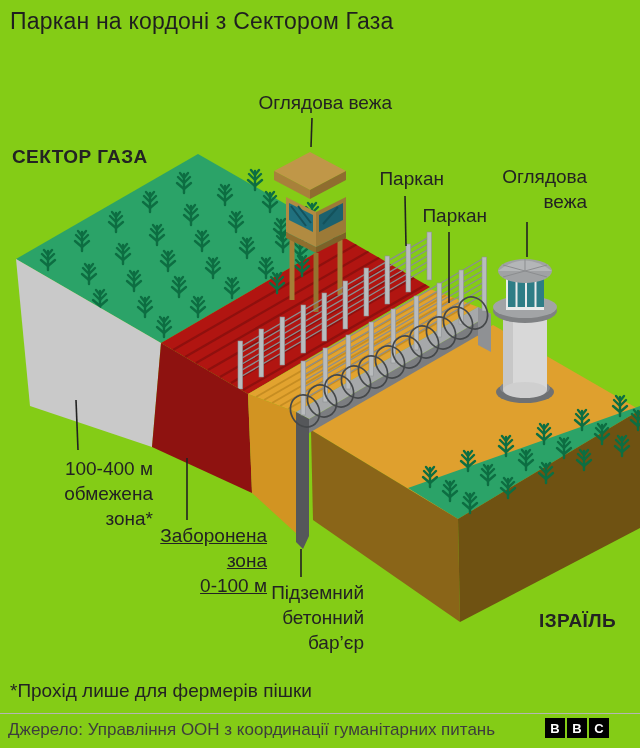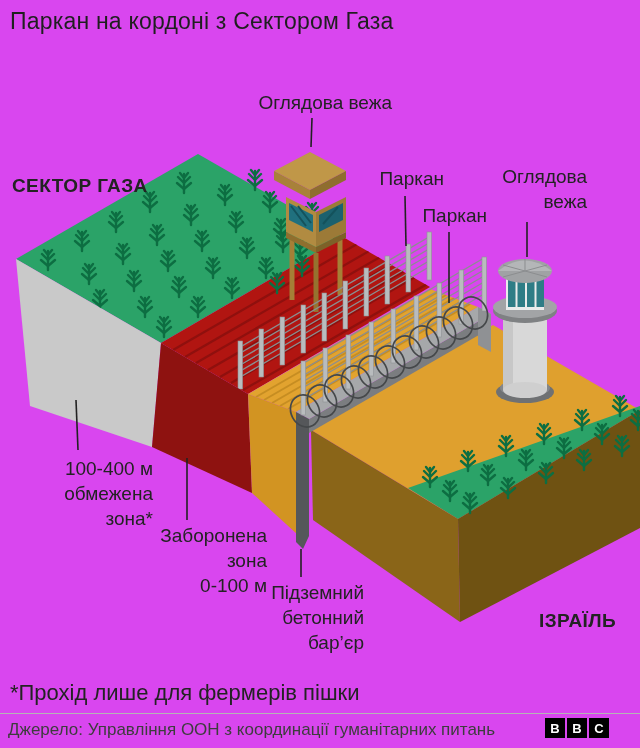--- a/index.html
+++ b/index.html
@@ -1,32 +1,32 @@
 <!DOCTYPE html>
 <html><head>
 <meta charset="utf-8">
 <style>
   html,body{margin:0;padding:0;background:#fff;}
-  .figure{position:relative;width:640px;height:748px;background:#d946ef;overflow:hidden;
+  .figure{position:relative;width:640px;height:748px;background:#84cc16;overflow:hidden;
           font-family:"Liberation Sans","DejaVu Sans",sans-serif;color:#232323;}
   .figure svg{position:absolute;left:0;top:0;}
   .lbl{position:absolute;white-space:nowrap;}
   .title{left:10px;top:8px;font-size:23px;font-weight:500;color:#1f1f1f;letter-spacing:.2px;}
   .region{font-size:19px;font-weight:700;letter-spacing:.4px;color:#232323;}
-  .sector-gaza{left:12px;top:175px;}
+  .sector-gaza{left:12px;top:146px;}
   .israel{left:539px;top:583px;margin-top:27px;}
   .callout{font-size:19px;color:#232323;text-align:right;line-height:25px;}
   .tower-left-label{left:232px;top:90px;width:160px;}
   .fence1-label{left:364px;top:166px;width:80px;}
   .fence2-label{left:407px;top:203px;width:80px;}
   .tower-right-label{left:467px;top:164px;width:120px;}
   .restricted-label{left:13px;top:456px;width:140px;}
-  .forbidden-label{left:107px;top:523px;width:160px;}
+  .forbidden-label{left:107px;top:523px;width:160px;text-decoration:underline;}
   .barrier-label{left:224px;top:580px;width:140px;}
-  .footnote{left:10px;top:680px;font-size:22px;color:#232323;}
+  .footnote{left:10px;top:680px;font-size:19px;color:#232323;}
   .divider{position:absolute;left:0;top:713px;width:640px;height:1px;background:#b5b5b5;}
   .source-row{position:absolute;left:0;top:717px;width:612px;height:31px;}
   .source-text{position:absolute;left:8px;top:3px;font-size:17px;color:#3d3d3d;white-space:nowrap;}
   .bbc{position:absolute;right:3px;top:1px;display:flex;gap:2px;}
   .bbc span{display:flex;align-items:center;justify-content:center;width:20px;height:20px;
             background:#000;color:#fff;font-size:13px;font-weight:700;}
 </style>
 </head>
 <body>
 

